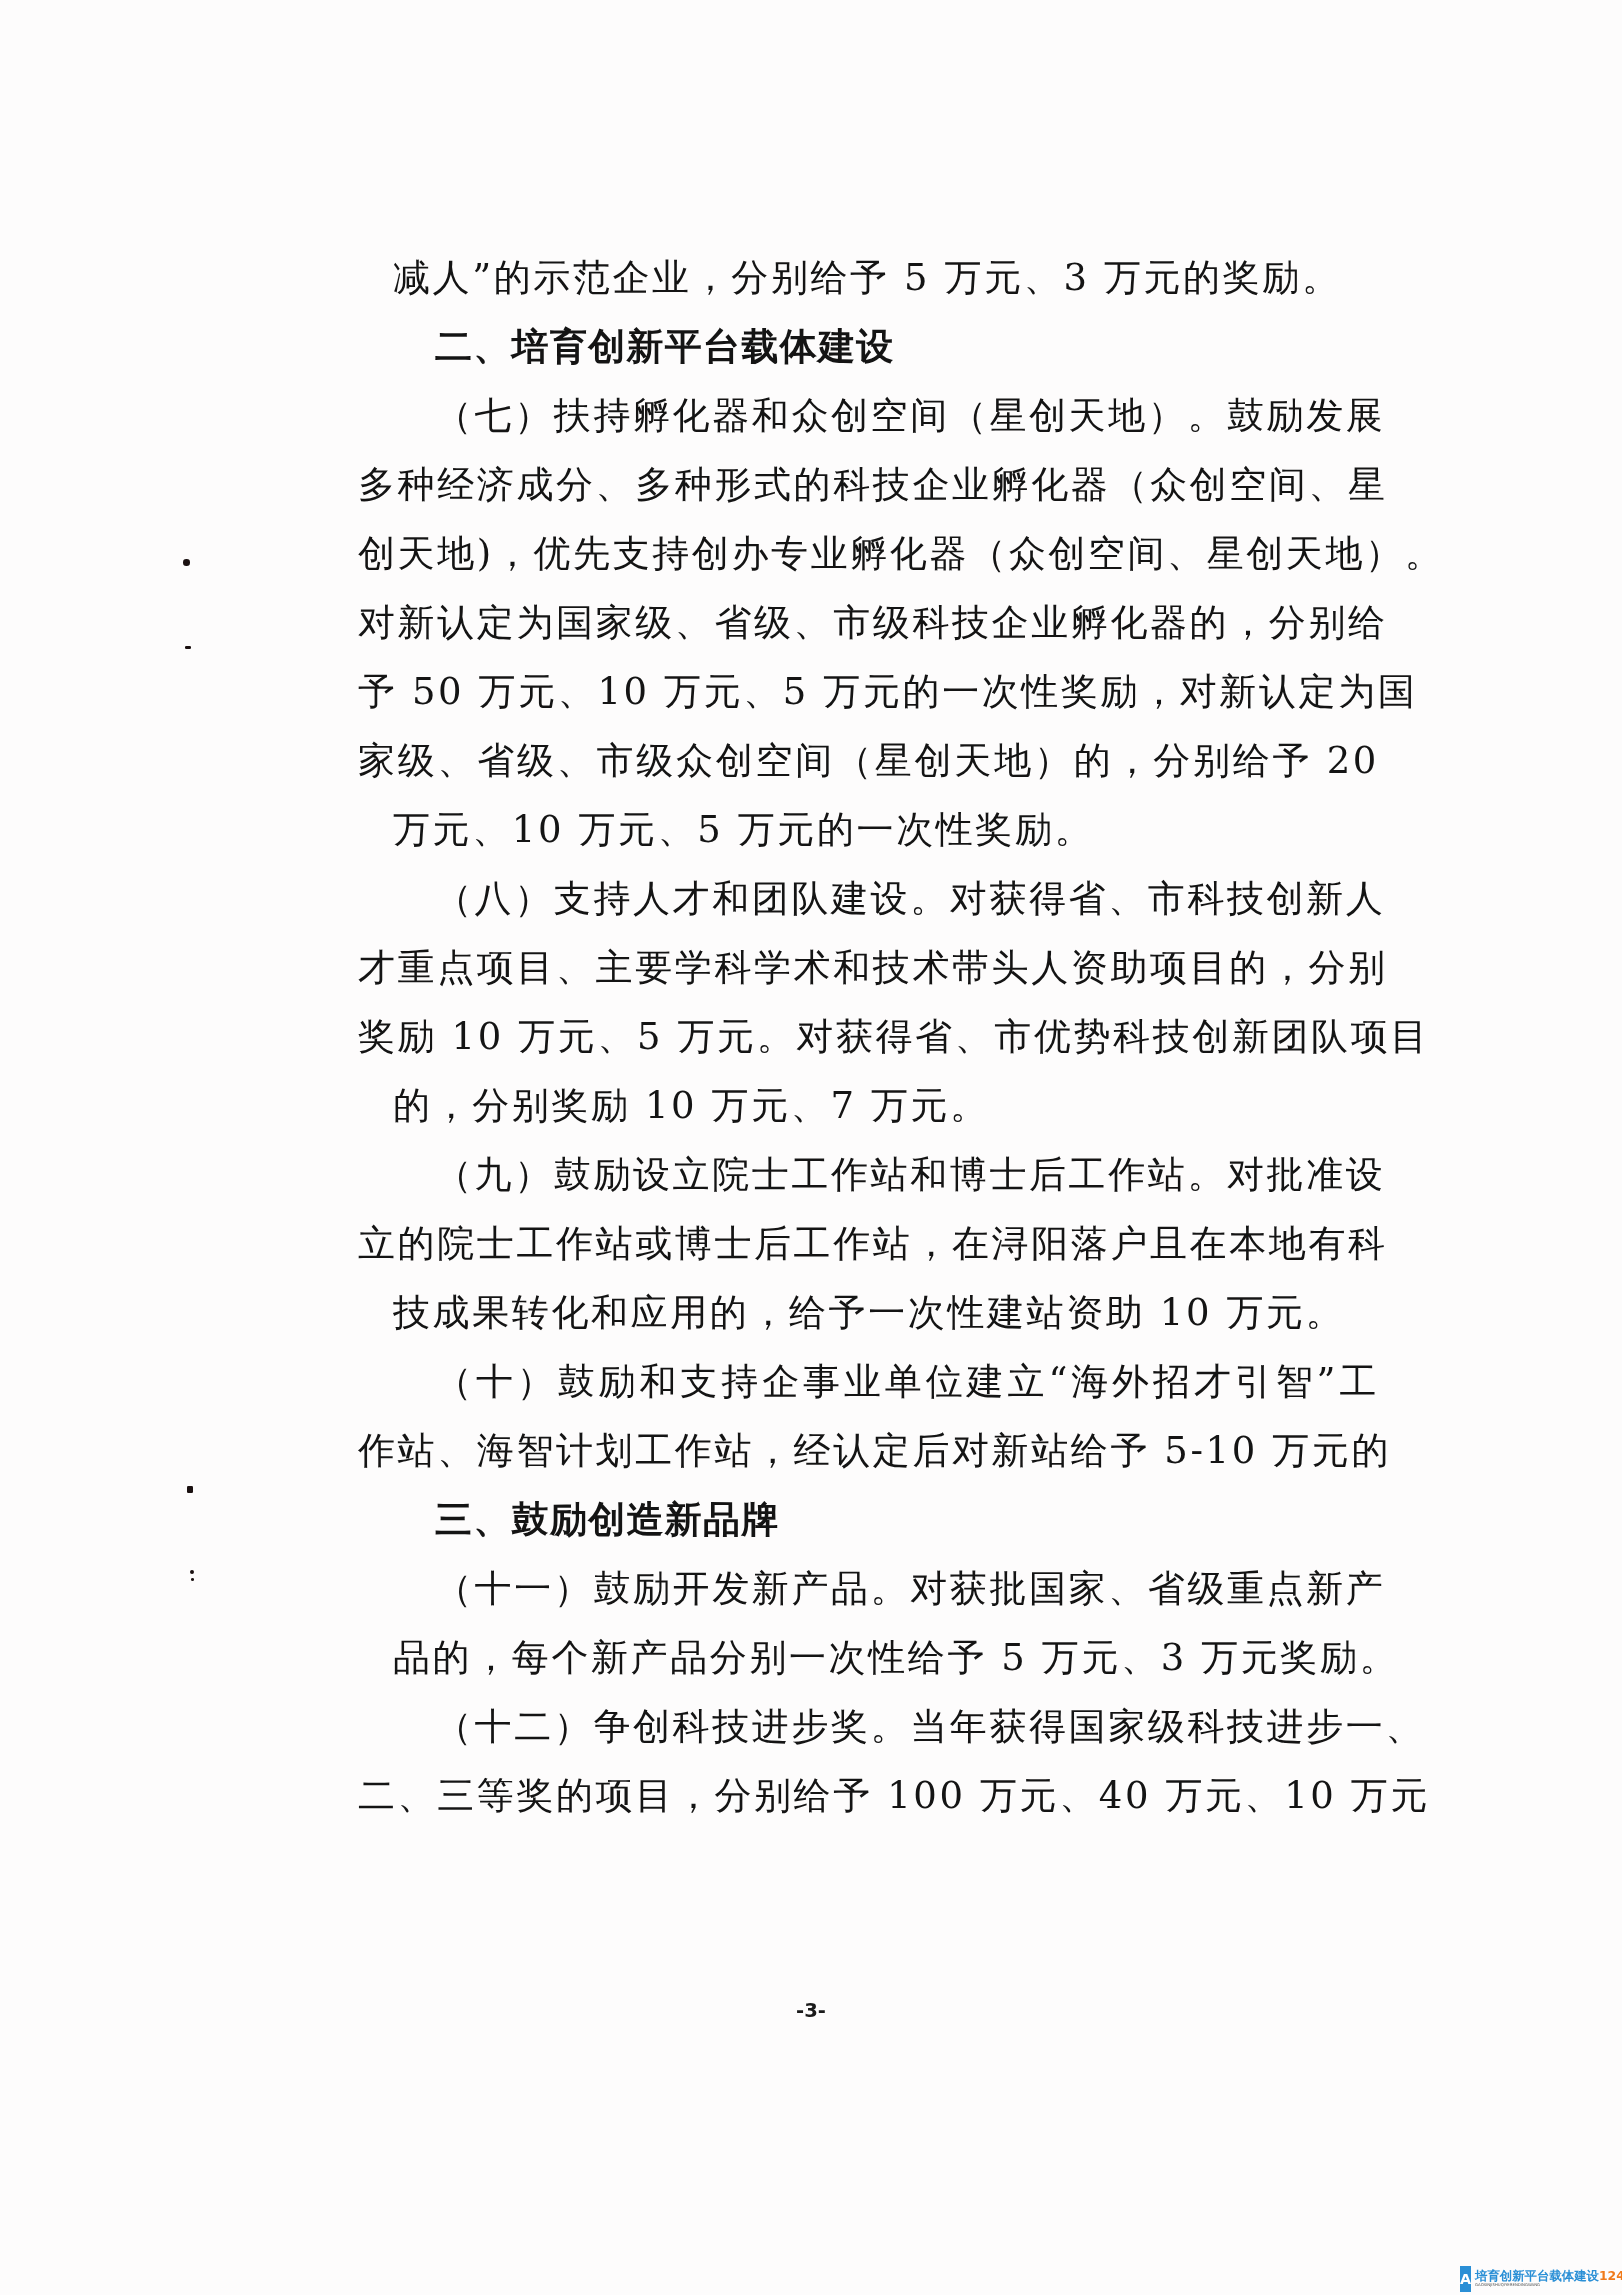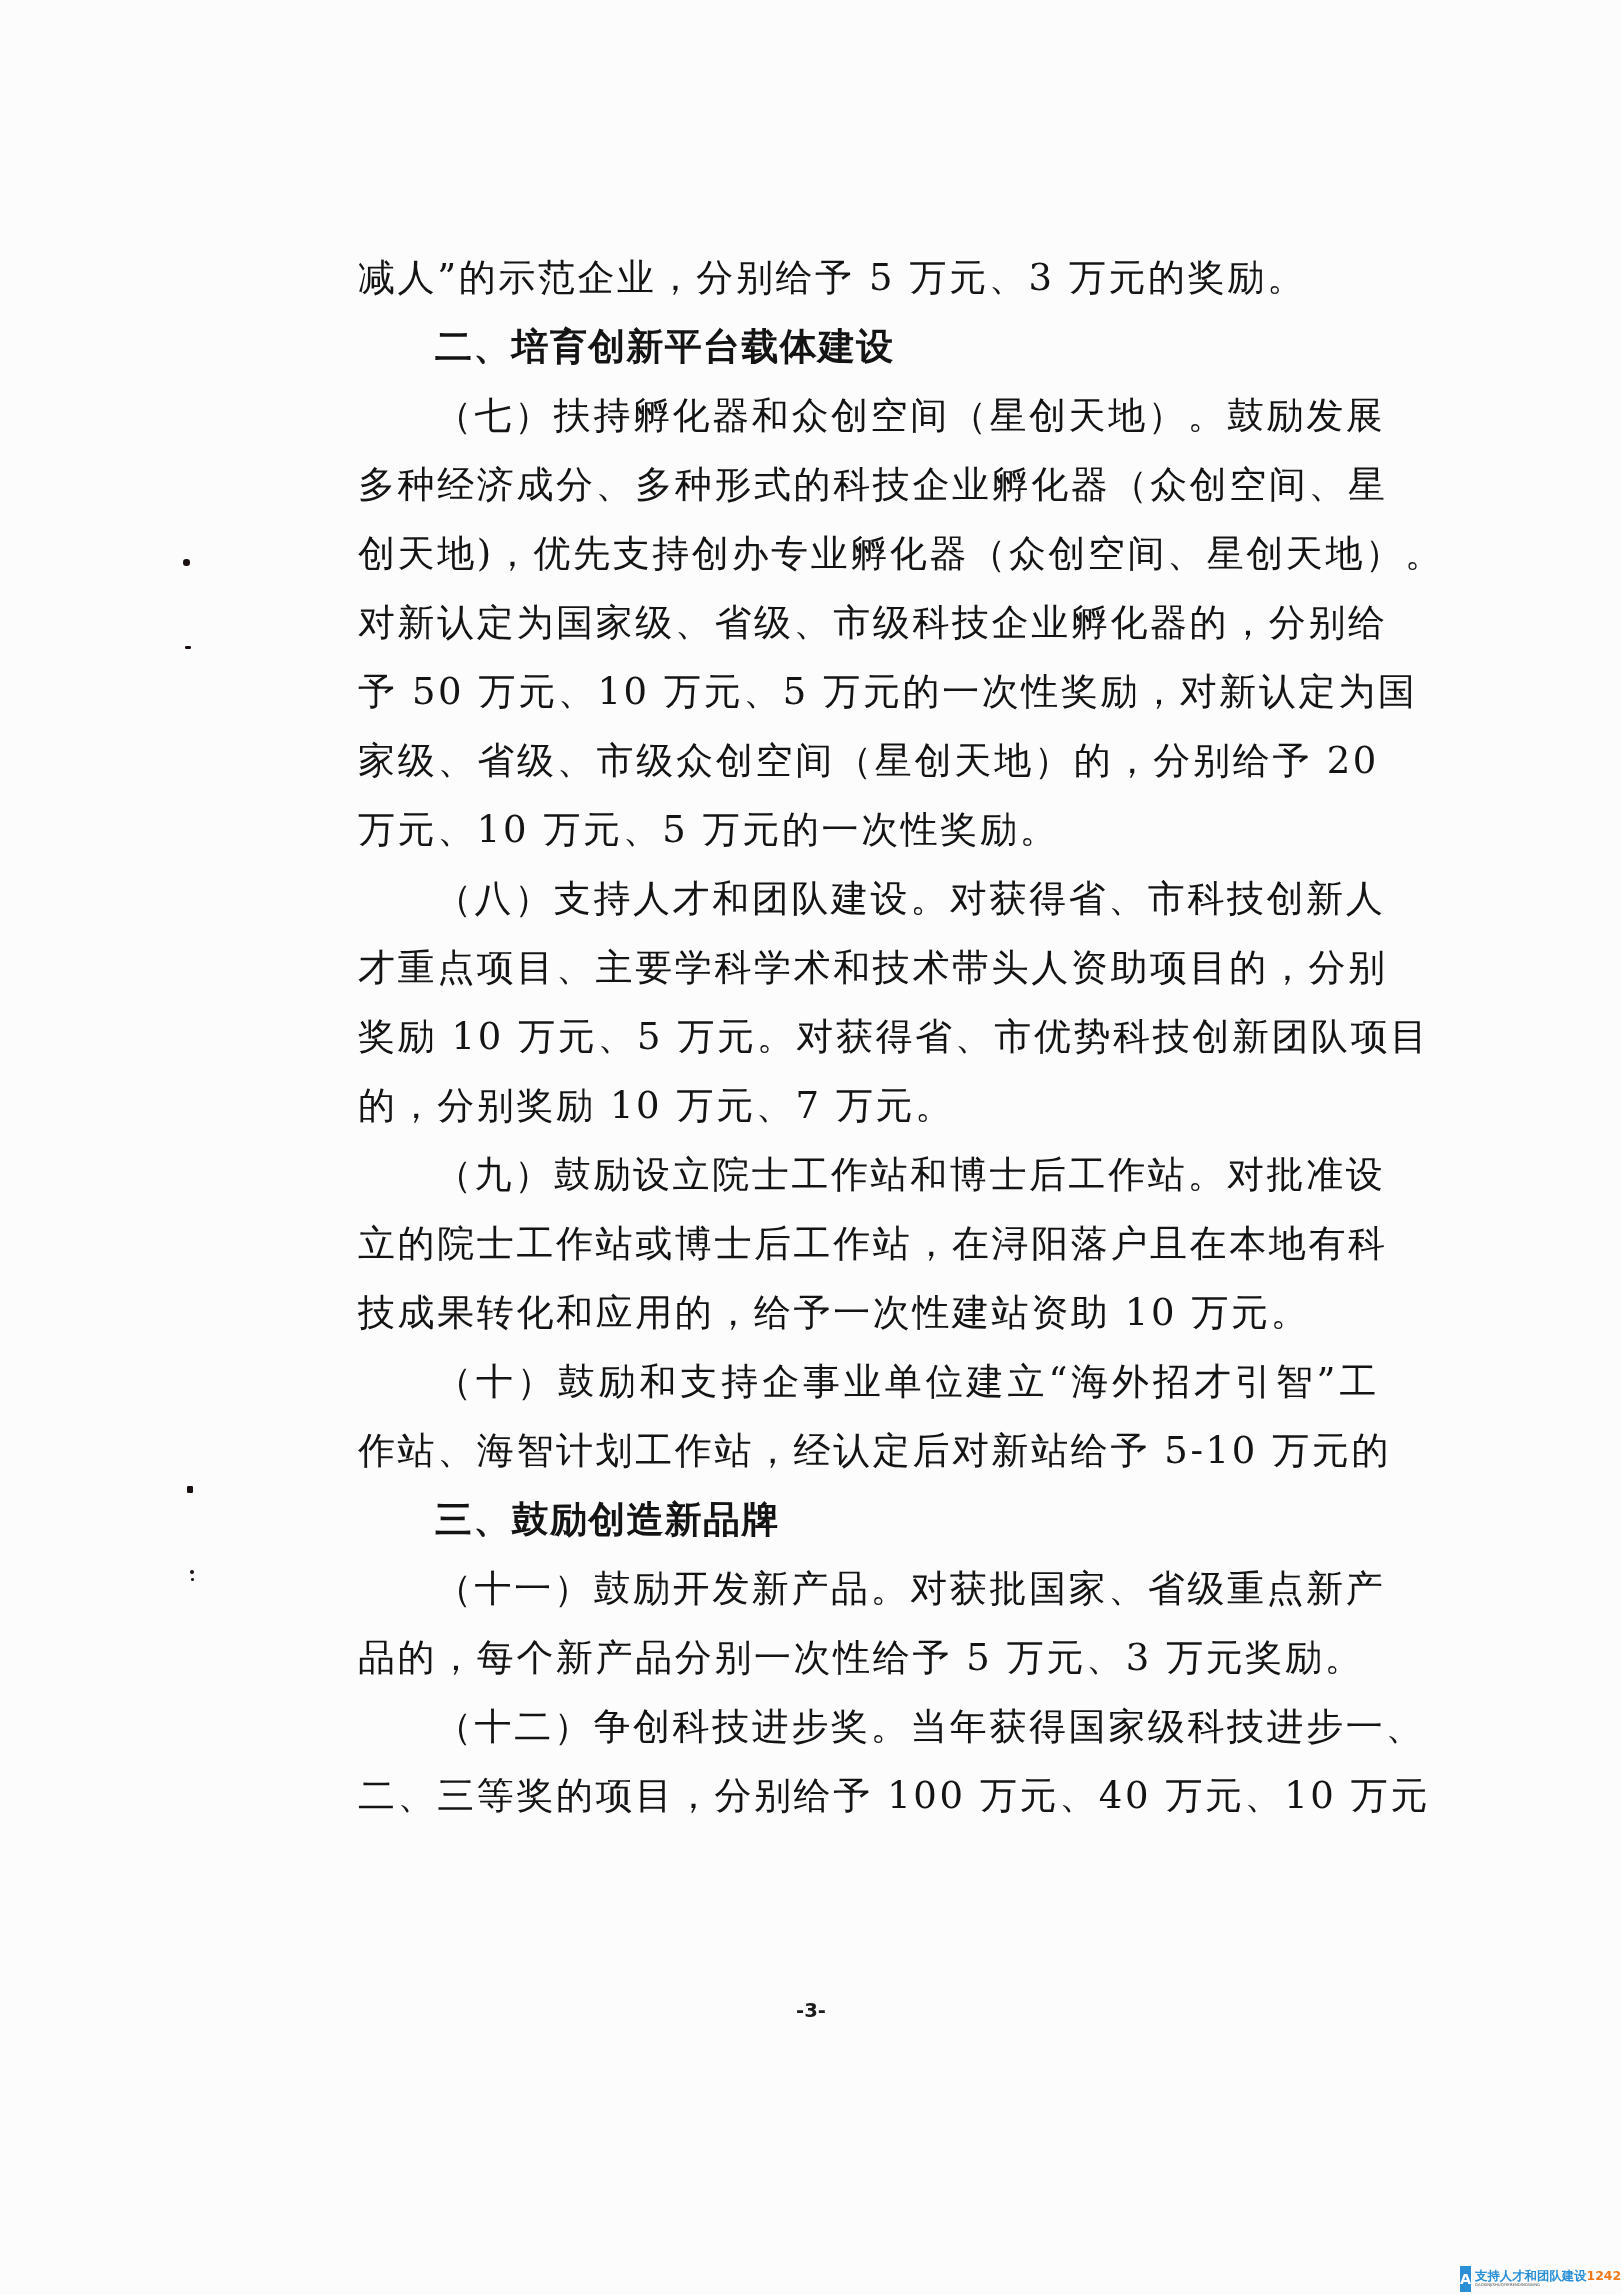--- a/index.html
+++ b/index.html
@@ -5,21 +5,21 @@
   html, body { margin: 0; padding: 0; }
   body {
     width: 1622px; height: 2295px; background: #fdfcfc; position: relative; overflow: hidden;
     font-family: "DejaVu Serif", "Liberation Serif", serif; color: #141414;
   }
   .page-body { position: absolute; left: 358px; top: 243px; width: 1021px; }
   .line {
     height: 69px; line-height: 69px; font-size: 37px; white-space: nowrap;
     letter-spacing: 2.6px; text-align: justify; text-align-last: justify;
   }
-  .line.last { text-align-last: left; }
+  .line.last { text-align-last: left; margin-left: 35px; }
   .line.indent { padding-left: 77px; }
   .line.heading { font-family: Liberation Serif, serif; font-weight: bold; text-align-last: left; letter-spacing: 1.3px; }
   .page-number {
     position: absolute; left: 0; width: 1622px; top: 1999px; text-align: center;
     font-family: "DejaVu Sans", sans-serif; font-weight: bold; font-size: 19.6px; color: #1a1a1a;
   }
   .speck { position: absolute; background: #1a1010; border-radius: 1.3px; }
   .watermark { position: absolute; left: 1460px; top: 2262px; width: 162px; height: 33px; display: flex; align-items: center; }
   .wm-logo { width: 17px; height: 26px; background: #2a8fd6; color: #fff; font-family: "DejaVu Sans", sans-serif; font-weight: bold; font-size: 14.4px; display: flex; align-items: center; justify-content: center; margin-right: 3.9px; }
   .wm-text { display: flex; flex-direction: column; line-height: 1; }
@@ -61,18 +61,18 @@
 <div class="speck" style="left:183px;top:559px;width:6.5px;height:6.5px;border-radius:50%;"></div>
 <div class="speck" style="left:185px;top:646px;width:5.9px;height:3.3px;"></div>
 <div class="speck" style="left:187px;top:1486px;width:5.9px;height:7.2px;"></div>
 <div class="speck" style="left:190px;top:1570px;width:3.9px;height:3.9px;border-radius:50%;"></div>
 <div class="speck" style="left:191px;top:1578px;width:3.3px;height:2.6px;border-radius:50%;"></div>
 
 <div class="watermark">
   <div class="wm-logo">A</div>
   <div class="wm-text">
     <div class="wm-main">
-      <span>支持人才和团队建设</span><span class="num">12425</span>
+      <span>培育创新平台载体建设</span><span class="num">12425</span>
     </div>
     <div class="wm-sub">GAOXINJISHUQIYERENDINGWANG</div>
   </div>
 </div>
 
 
 </body></html>

